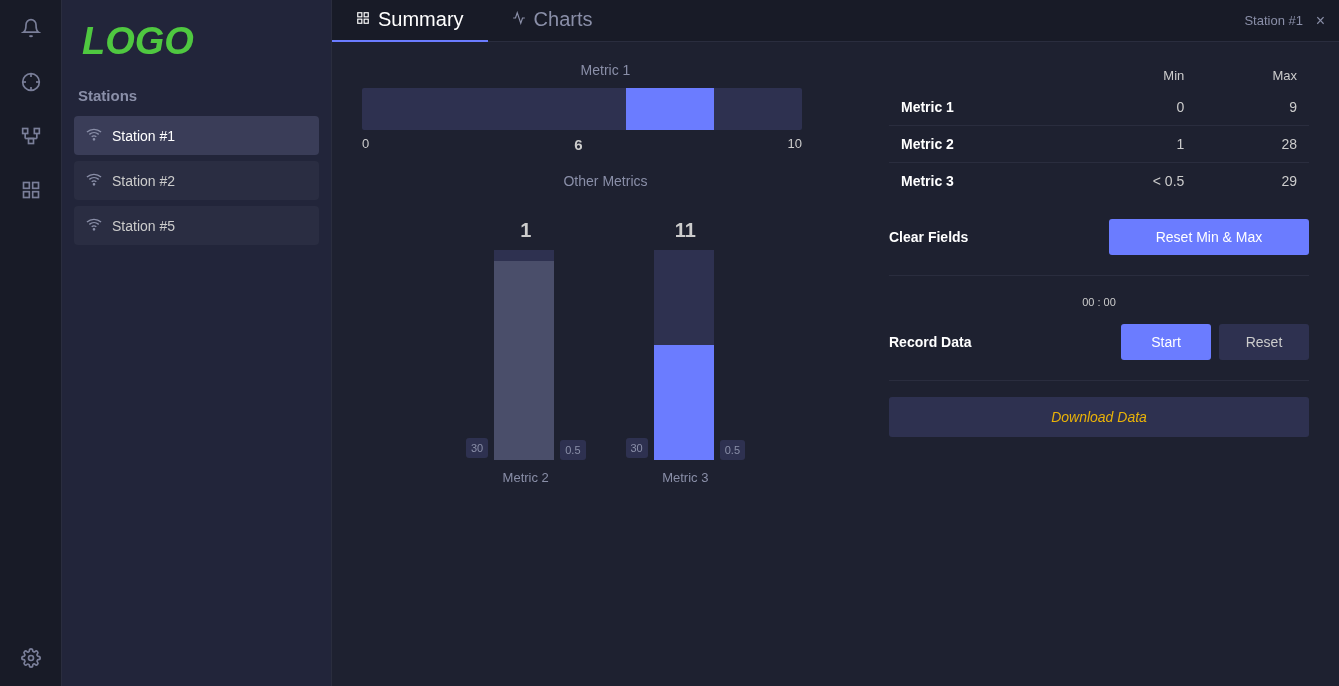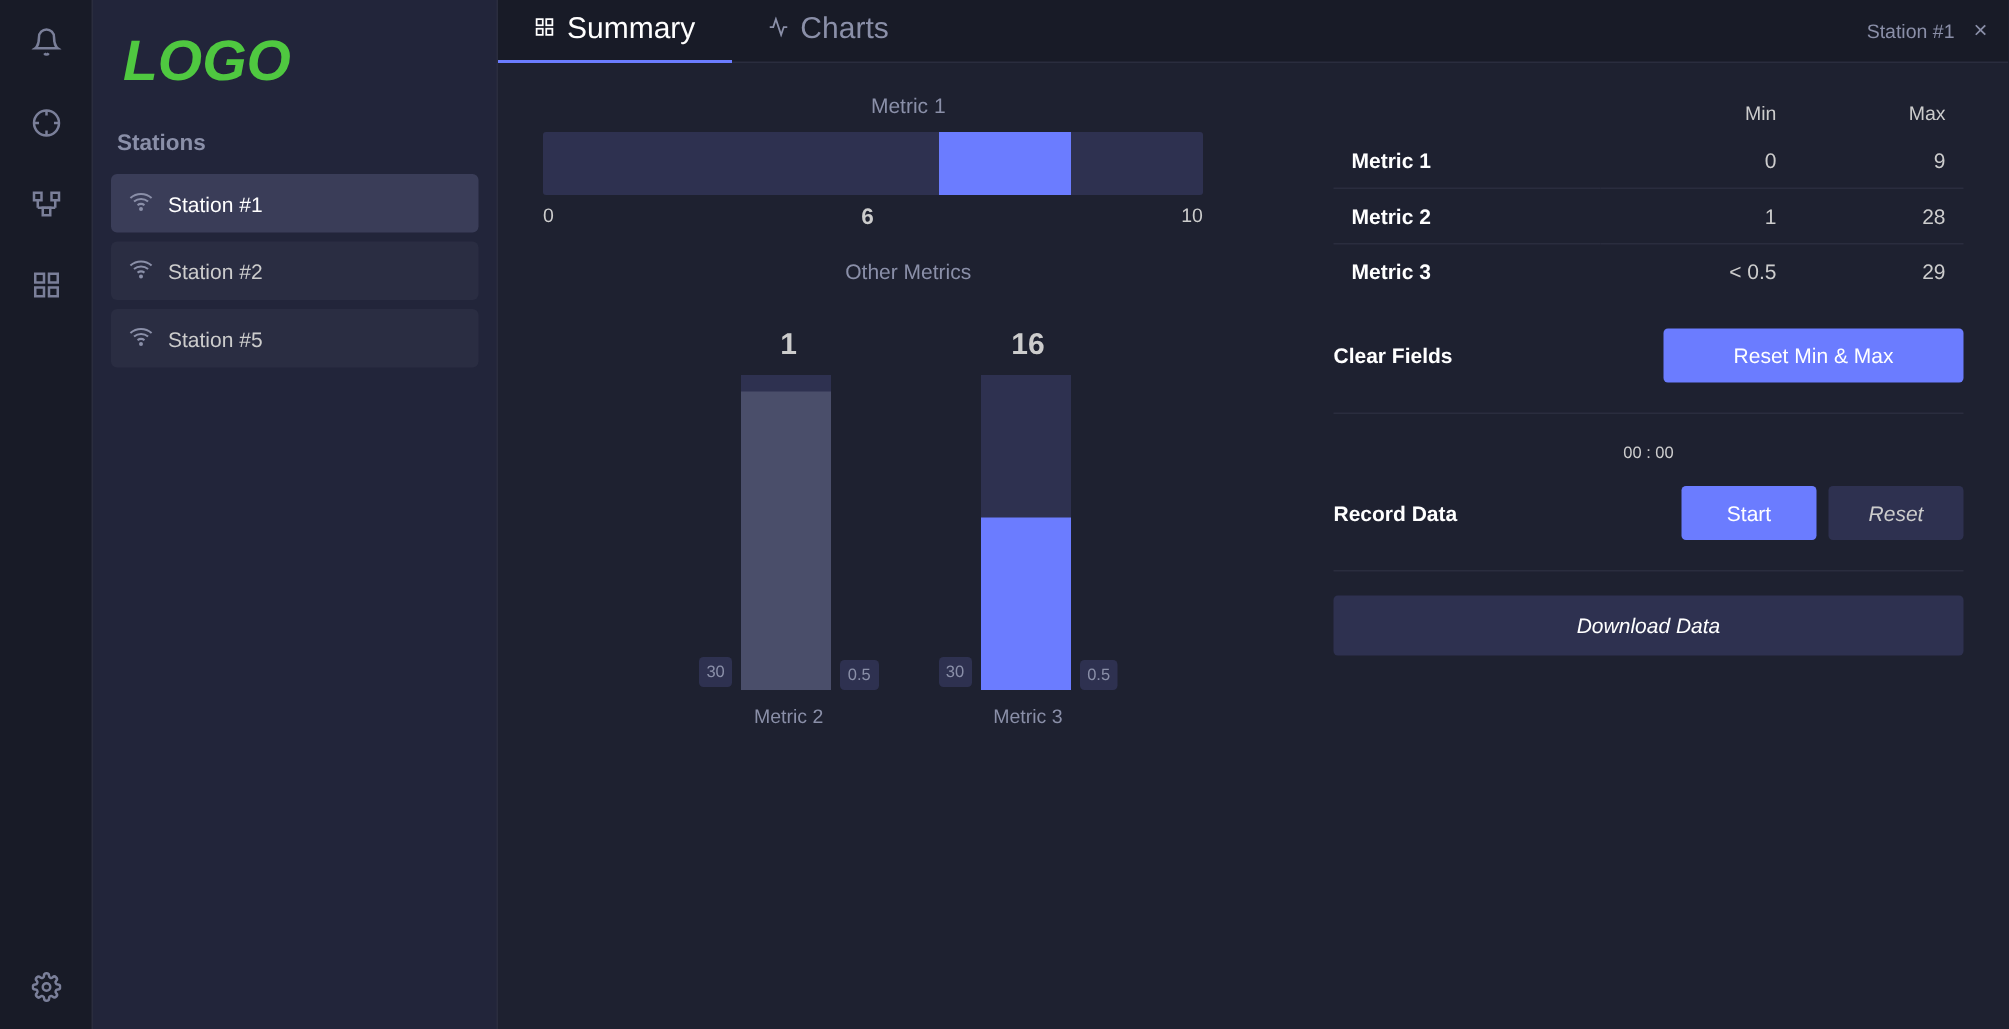--- a/index.html
+++ b/index.html
@@ -348,26 +348,25 @@
     }
     .reset-small-btn {
       background: #2e3150;
       color: #ccc;
       border: none;
       padding: 10px 24px;
       border-radius: 3px;
       font-size: 14px;
       cursor: pointer;
       min-width: 90px;
-      font-style: italic;
     }
 
     .download-btn {
       background: #2e3150;
-      color: #ffffff;
+      color: #eab308;
       border: none;
       padding: 12px;
       border-radius: 3px;
       font-size: 14px;
       cursor: pointer;
       width: 100%;
       font-style: italic;
     }
   </style>
 </head>
@@ -509,21 +508,21 @@
                 <div class="vc-bar-fill gray" style="height:95%;"></div>
               </div>
               <div style="display:flex;flex-direction:column;justify-content:flex-end;height:210px;">
                 <div class="vc-bottom-label">0.5</div>
               </div>
             </div>
             <div class="vc-label">Metric 2</div>
           </div>
 
           <div class="vertical-chart">
-            <div class="vc-value">16</div>
+            <div class="vc-value">11</div>
             <div class="vc-bar-wrapper">
               <div class="vc-scale-label">30</div>
               <div class="vc-bar-outer">
                 <div class="vc-bar-fill" style="height:55%;"></div>
               </div>
               <div style="display:flex;flex-direction:column;justify-content:flex-end;height:210px;">
                 <div class="vc-bottom-label">0.5</div>
               </div>
             </div>
             <div class="vc-label">Metric 3</div>

